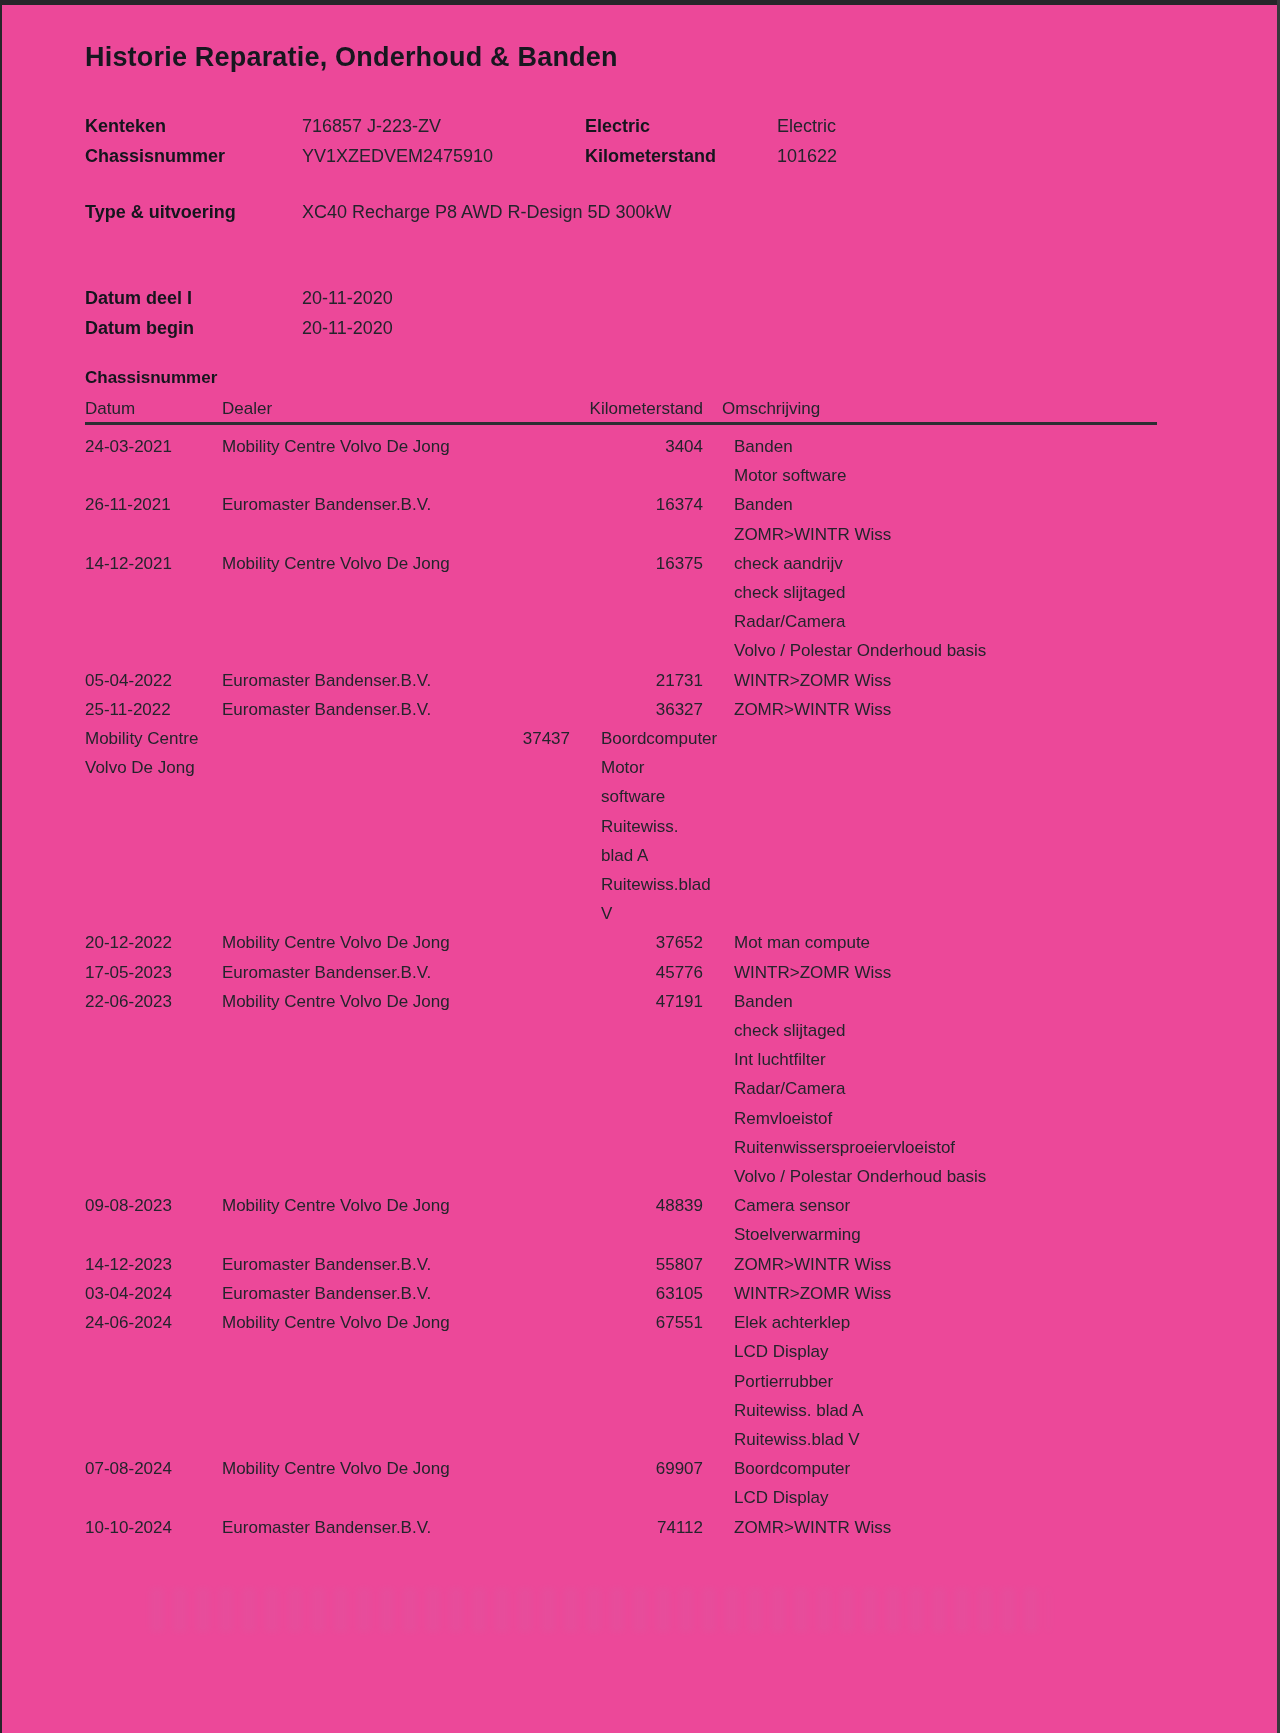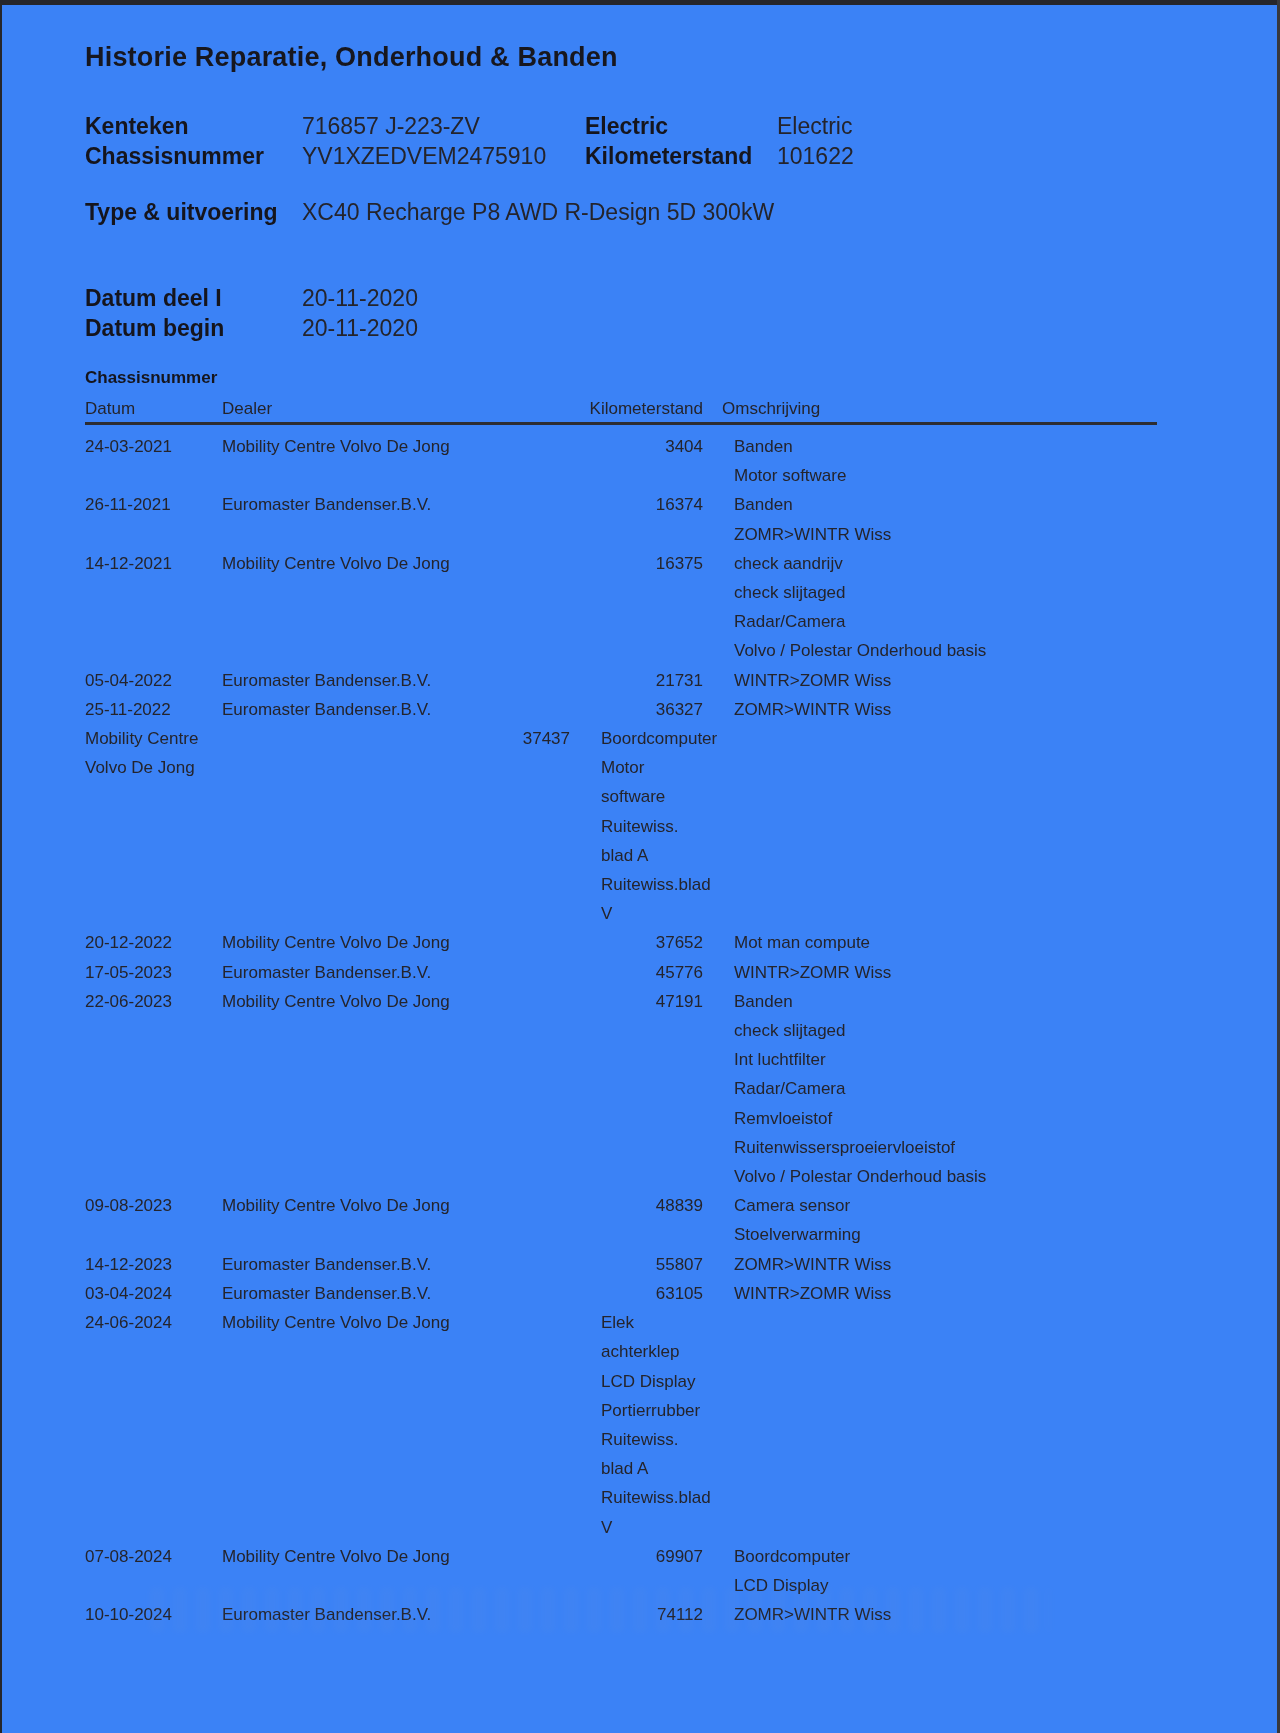--- a/index.html
+++ b/index.html
@@ -4,31 +4,31 @@
 <style>
   * { margin:0; padding:0; box-sizing:border-box; }
   html,body { width:1280px; height:1733px; }
   body {
     background:#ffffff;
     font-family:"Liberation Sans","DejaVu Sans",sans-serif;
     color:#24242c;
     position:relative;
     overflow:hidden;
   }
-  .page { position:absolute; inset:0; background:#3b82f6; }
+  .page { position:absolute; inset:0; background:#ec4899; }
   .border-top   { position:absolute; top:0; left:0; width:100%; height:5px; background:#26262a; }
   .border-left  { position:absolute; top:0; left:0; width:2px; height:100%; background:#26262a; }
   .border-right { position:absolute; top:0; right:0; width:3px; height:100%; background:#38383c; }
 
   .title {
     position:absolute; left:85px; top:42px;
     font-size:27px; font-weight:700; color:#17171f; letter-spacing:0.2px;
   }
 
-  .kv { position:absolute; left:85px; right:90px; font-size:23px; }
+  .kv { position:absolute; left:85px; right:90px; font-size:18px; }
   .kv-row { display:grid; line-height:30px; }
   .kv1 { top:111px; }
   .kv1 .kv-row { grid-template-columns:217px 283px 192px 1fr; }
   .kv2 { top:197px; }
   .kv3 { top:283px; }
   .kv2 .kv-row, .kv3 .kv-row { grid-template-columns:217px 1fr; }
   .kv-label { font-weight:700; color:#15151d; }
   .kv-value { color:#24242c; }
 
   .section-heading {
@@ -212,20 +212,21 @@
           <div class="c-datum">03-04-2024</div>
           <div class="c-dealer">Euromaster Bandenser.B.V.</div>
           <div class="c-km">63105</div>
           <div class="c-oms">
             <div class="oms-line">WINTR&gt;ZOMR Wiss</div>
           </div>
         </div>
         <div class="trow grid4">
           <div class="c-datum">24-06-2024</div>
           <div class="c-dealer">Mobility Centre Volvo De Jong</div>
+          <div class="c-km">67551</div>
           <div class="c-oms">
             <div class="oms-line">Elek achterklep</div>
             <div class="oms-line">LCD Display</div>
             <div class="oms-line">Portierrubber</div>
             <div class="oms-line">Ruitewiss. blad A</div>
             <div class="oms-line">Ruitewiss.blad V</div>
           </div>
         </div>
         <div class="trow grid4">
           <div class="c-datum">07-08-2024</div>

